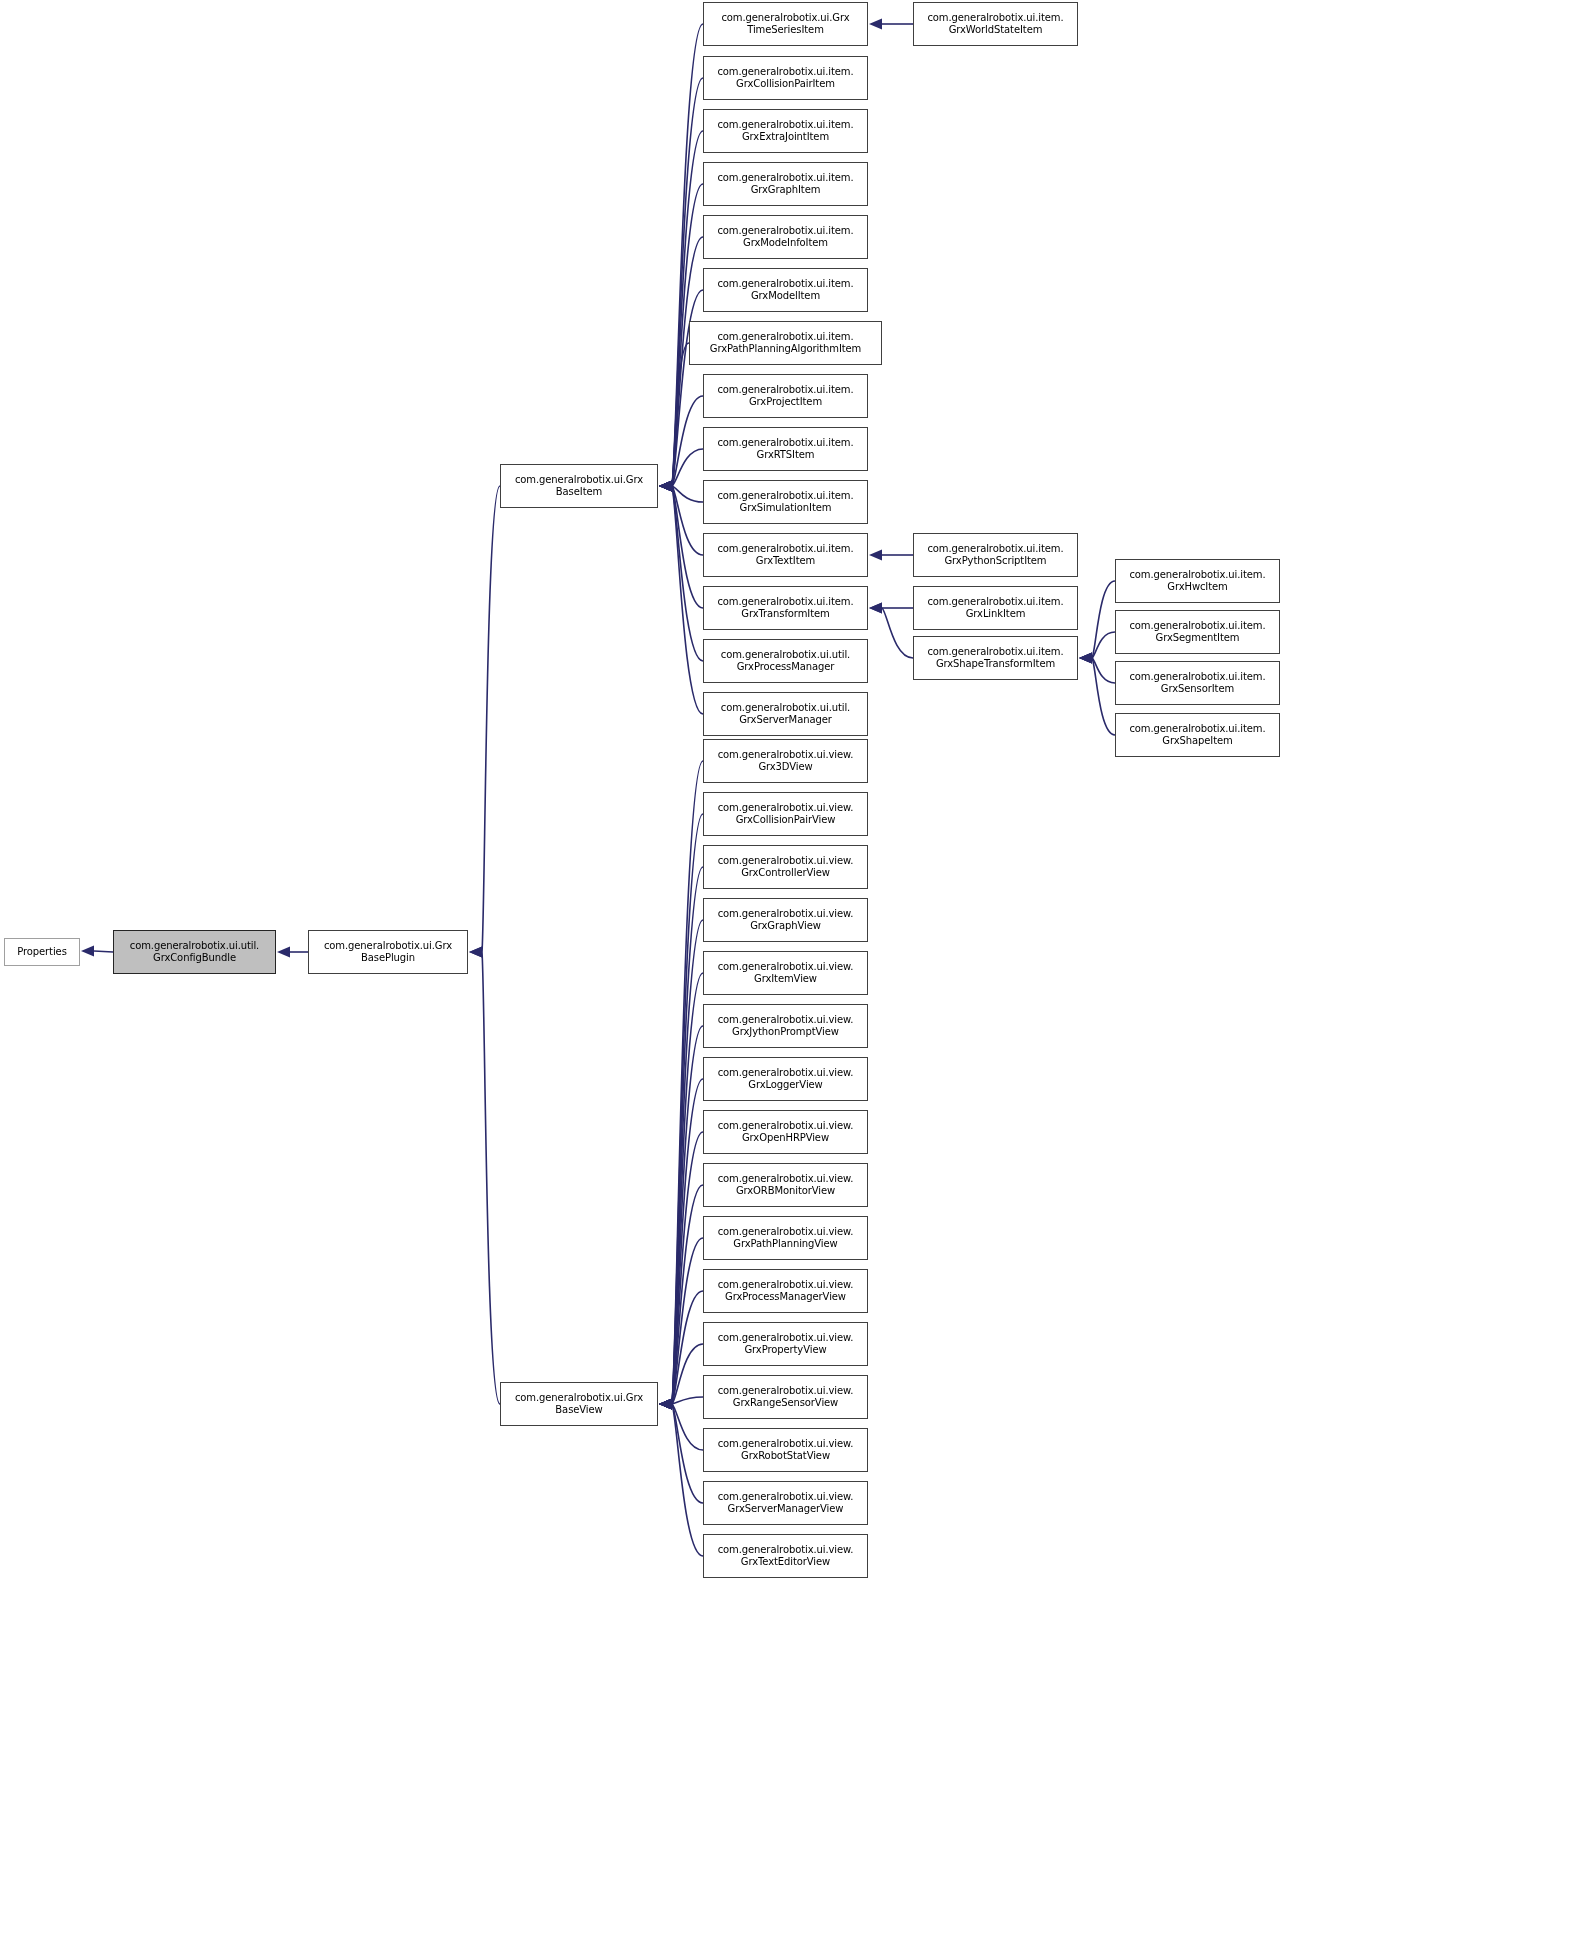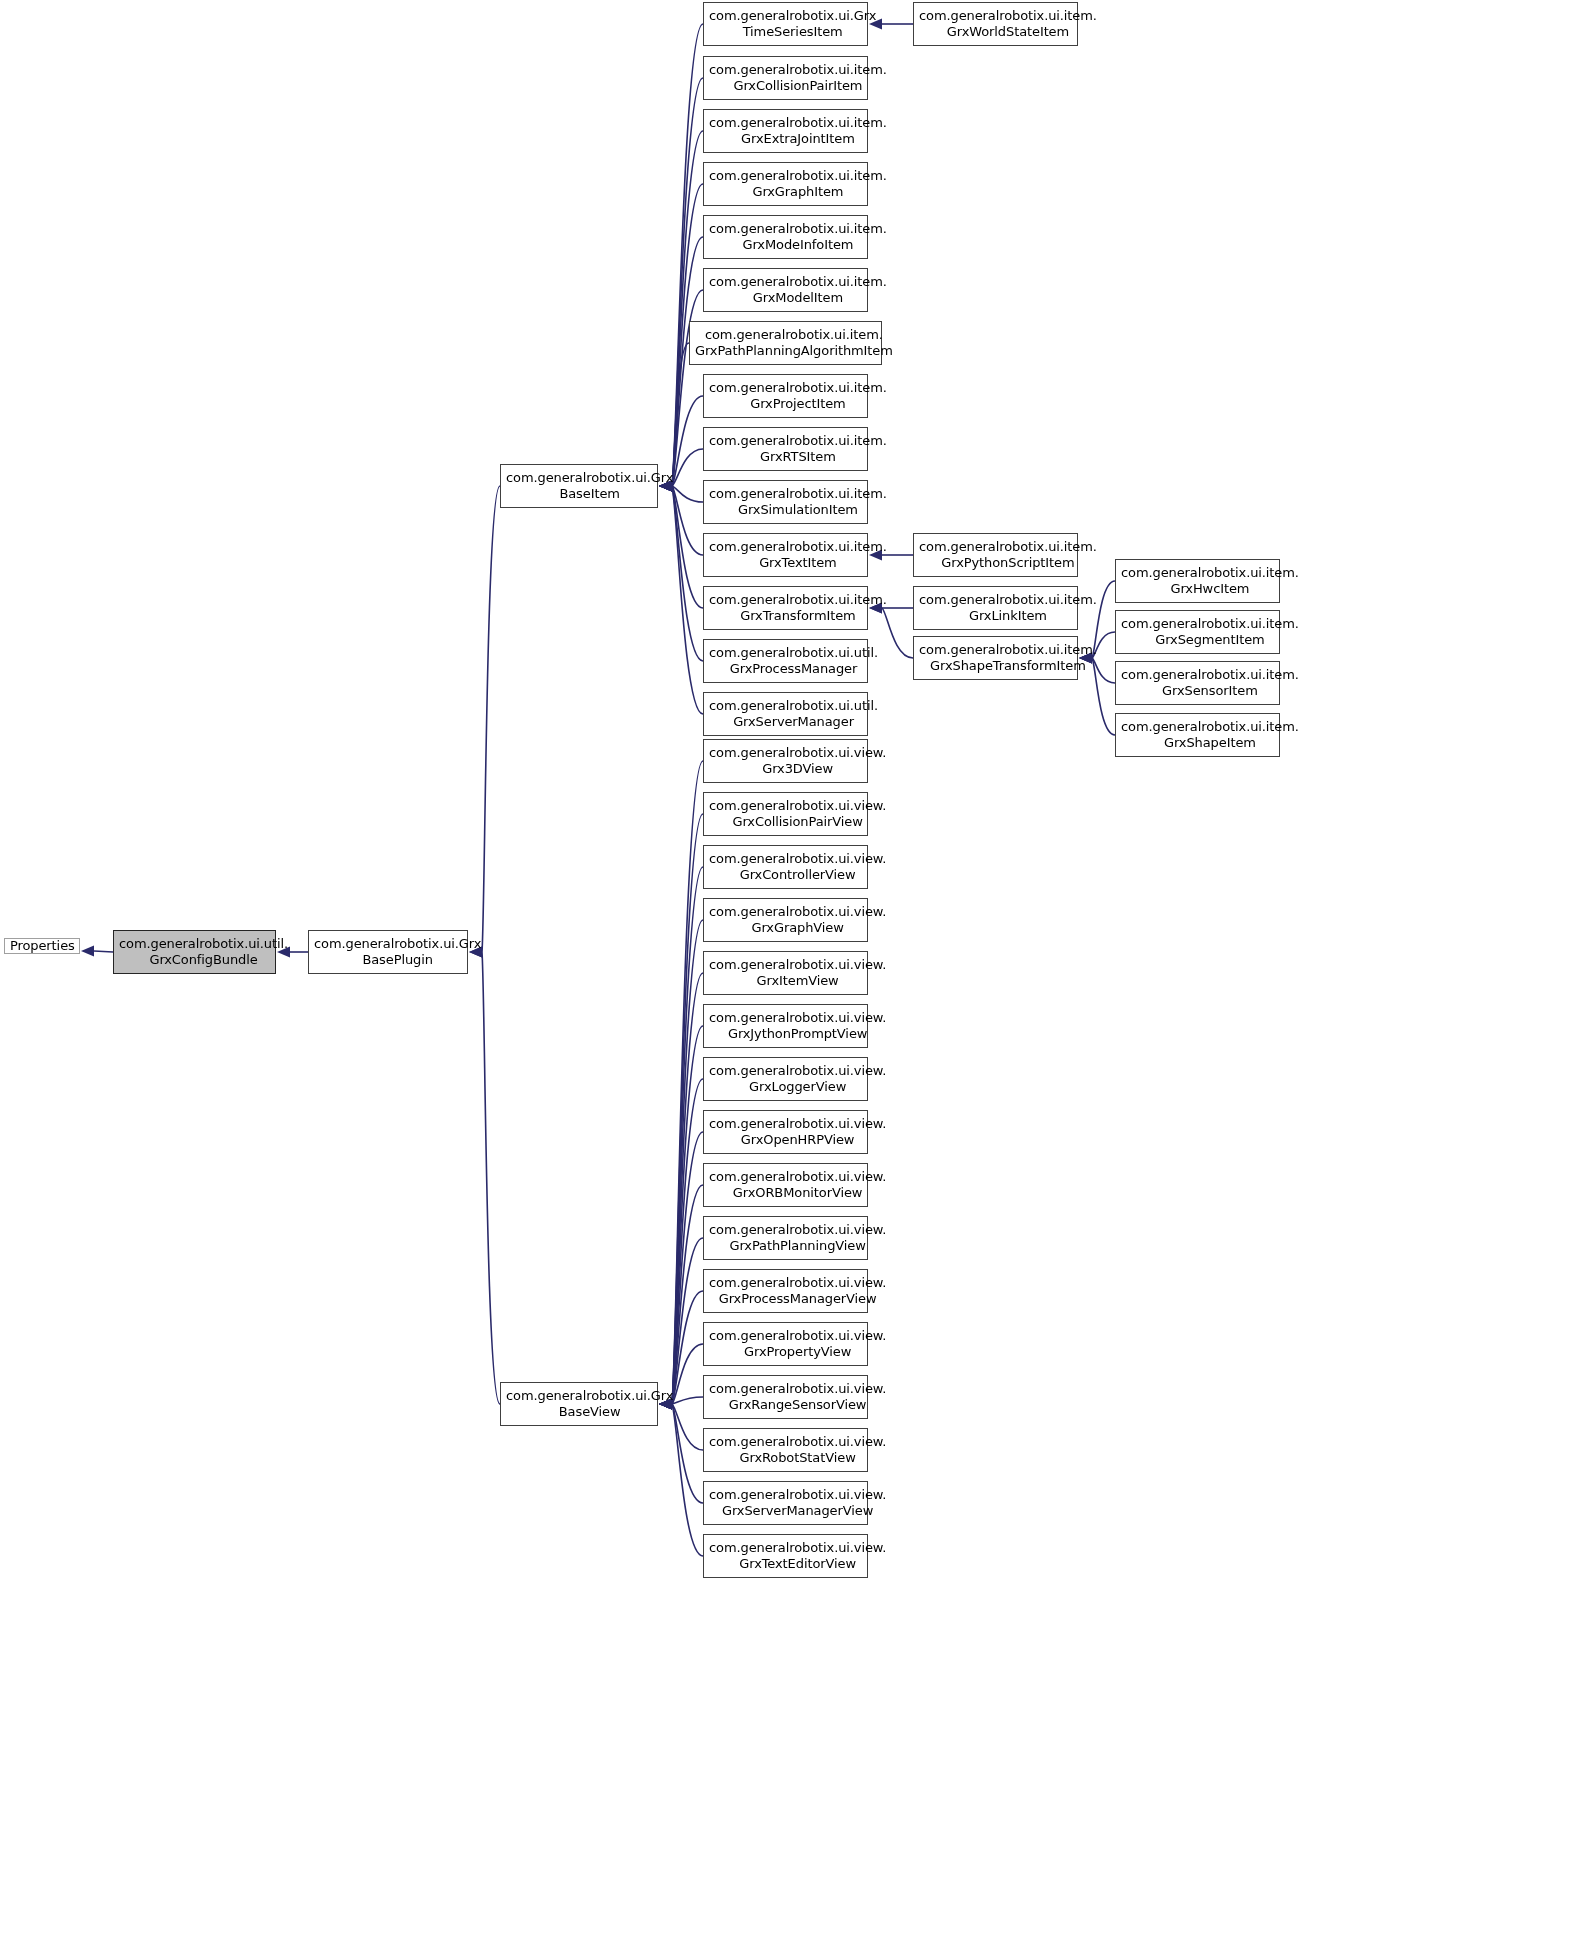--- a/index.html
+++ b/index.html
@@ -25,24 +25,25 @@
     height: 1947px;
     pointer-events: none;
   }
   .node {
     position: absolute;
     box-sizing: border-box;
     background: #ffffff;
     border: 1px solid #404040;
     display: flex;
     align-items: center;
+    justify-content: center;
     text-align: center;
     line-height: 1.22;
     color: #000000;
-    font-size: 13px;
+    font-size: 10px;
     letter-spacing: -0.1px;
     z-index: 5;
   }
   .node.highlight {
     background: #bfbfbf;
     border-color: #252525;
   }
   .node.plain {
     border-color: #a0a0a0;
   }
@@ -145,21 +146,21 @@
       <path d="M 703 1397 C 683.2 1397, 677.58 1403.3, 672 1404" class="edge-path"></path>
       <polygon points="659,1404 672,1398.5 672,1409.5" class="edge-head"></polygon>
       <path d="M 703 1450 C 683.2 1450, 677.58 1408.6, 672 1404" class="edge-path"></path>
       <polygon points="659,1404 672,1398.5 672,1409.5" class="edge-head"></polygon>
       <path d="M 703 1503 C 683.2 1503, 677.58 1413.9, 672 1404" class="edge-path"></path>
       <polygon points="659,1404 672,1398.5 672,1409.5" class="edge-head"></polygon>
       <path d="M 703 1556 C 683.2 1556, 677.58 1419.2, 672 1404" class="edge-path"></path>
       <polygon points="659,1404 672,1398.5 672,1409.5" class="edge-head"></polygon>
     </svg>
   <div id="node-layer">
-      <div class="node plain" style="left: 4px; top: 938px; width: 76px; height: 16px;">
+      <div class="node plain" style="left: 4px; top: 938px; width: 76px; height: 28px;">
         <span class="label">Properties</span>
       </div>
       <div class="node highlight" style="left: 113px; top: 930px; width: 163px; height: 44px;">
         <span class="label">com.generalrobotix.ui.util.
 GrxConfigBundle</span>
       </div>
       <div class="node" style="left: 308px; top: 930px; width: 160px; height: 44px;">
         <span class="label">com.generalrobotix.ui.Grx
 BasePlugin</span>
       </div>

